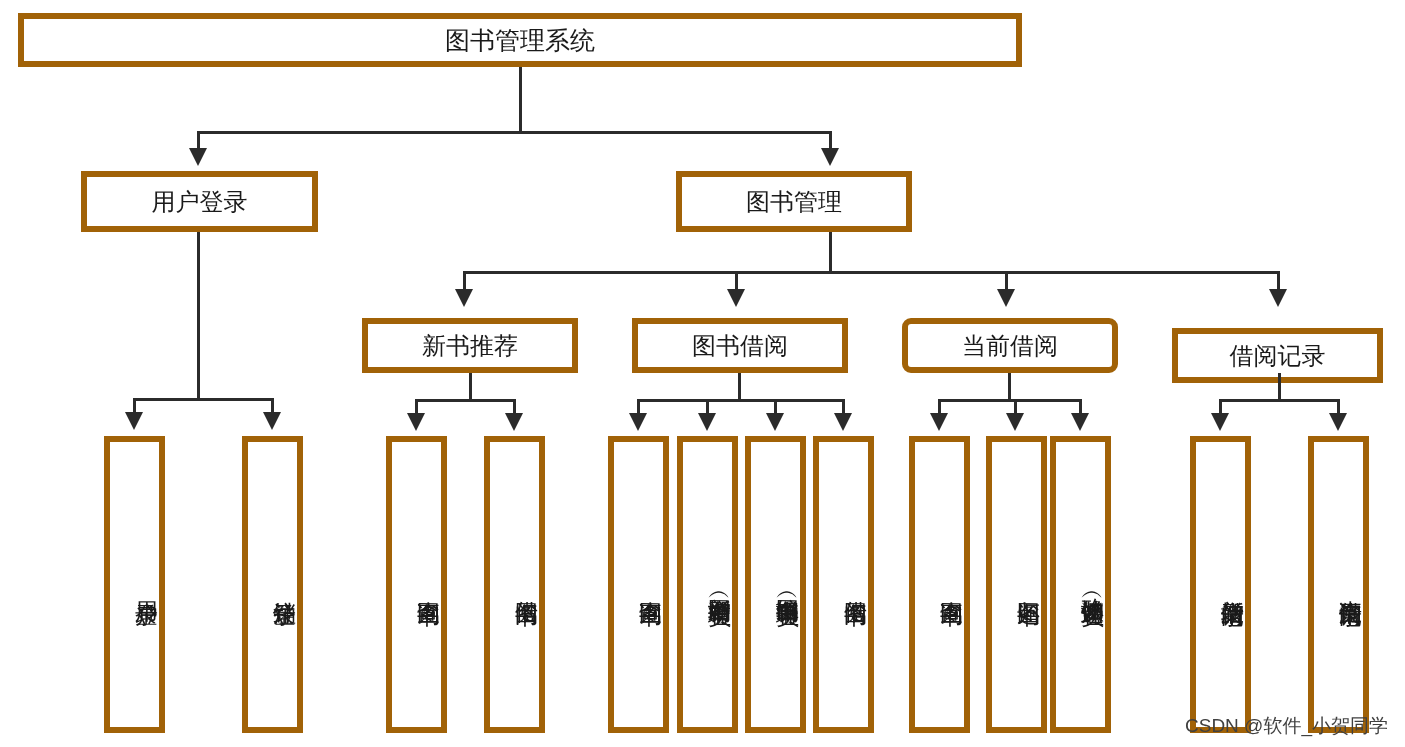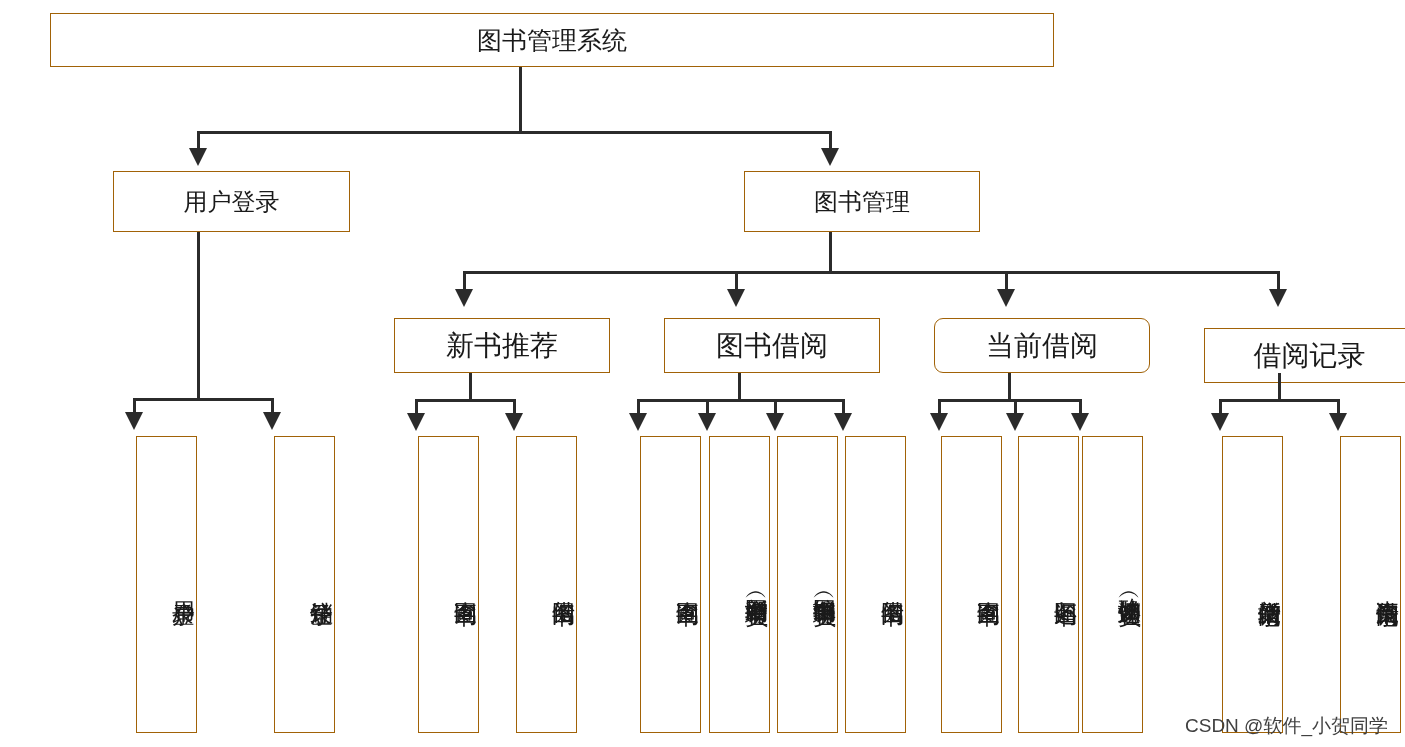--- a/index.html
+++ b/index.html
@@ -13,36 +13,35 @@
   #canvas {
     position: relative;
     width: 1405px;
     height: 747px;
     background: #ffffff;
     overflow: hidden;
   }
   .node {
     position: absolute;
     box-sizing: border-box;
-    border: 1px solid #a16207;
+    border: 6px solid #a16207;
     background: #ffffff;
     display: flex;
     align-items: center;
     justify-content: center;
     color: #1a1a1a;
-    margin-left: 32px;
   }
   .node.root {
     font-size: 25px;
   }
   .node.lvl1 {
     font-size: 24px;
   }
   .node.lvl2 {
-    font-size: 28px;
+    font-size: 24px;
   }
   .node.leaf {
     font-size: 23px;
     writing-mode: vertical-rl;
     text-orientation: upright;
     line-height: 1.08;
     letter-spacing: 1px;
     padding: 10px 0;
     align-items: flex-start;
     justify-content: center;
@@ -87,21 +86,21 @@
   <div class="edge v" style="left:519px; top:67px; height:64px;"></div>
   <div class="edge h" style="left:198px; top:131px; width:633px;"></div>
   <div class="edge v" style="left:197px; top:131px; height:20px;"></div>
   <div class="edge v" style="left:829px; top:131px; height:20px;"></div>
   <div class="arrow" style="left:189px; top:148px;"></div>
   <div class="arrow" style="left:821px; top:148px;"></div>
 
   <div class="node lvl1" style="left:81px; top:171px; width:237px; height:61px;">
     <span>用户登录</span>
   </div>
-  <div class="node lvl1" style="left:712px; top:171px; width:236px; height:61px;">
+  <div class="node lvl1" style="left:676px; top:171px; width:236px; height:61px;">
     <span>图书管理</span>
   </div>
 
   <div class="edge v" style="left:197px; top:232px; height:168px;"></div>
   <div class="edge h" style="left:133px; top:398px; width:140px;"></div>
   <div class="edge v" style="left:133px; top:398px; height:18px;"></div>
   <div class="edge v" style="left:271px; top:398px; height:18px;"></div>
   <div class="arrow" style="left:125px; top:412px;"></div>
   <div class="arrow" style="left:263px; top:412px;"></div>
 

